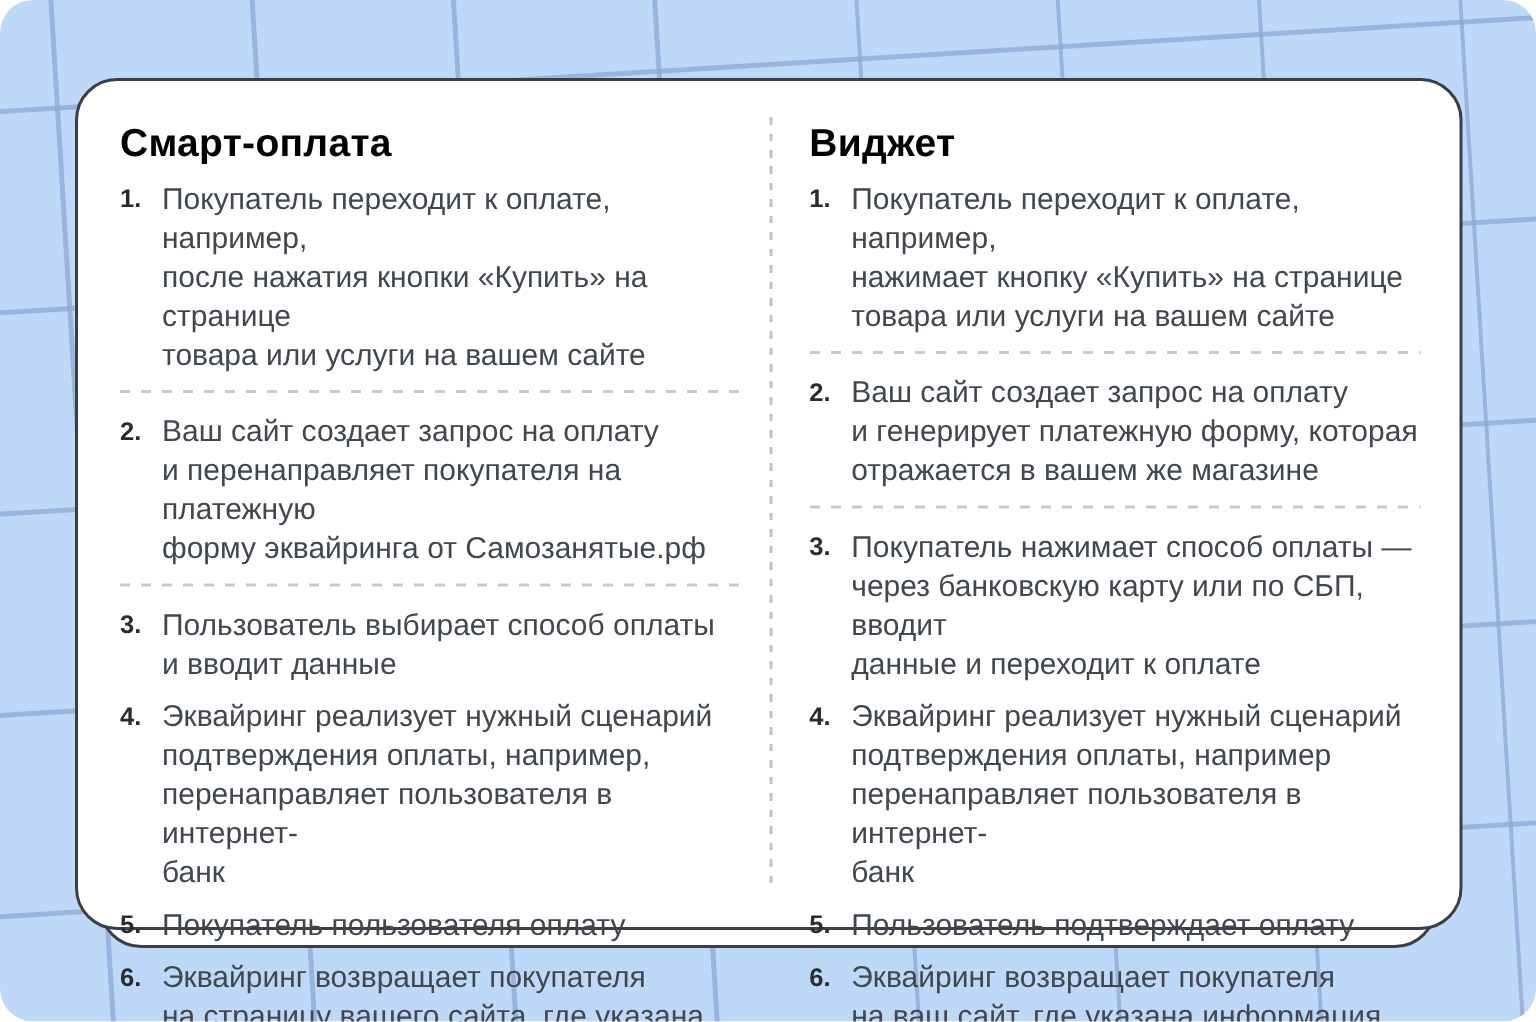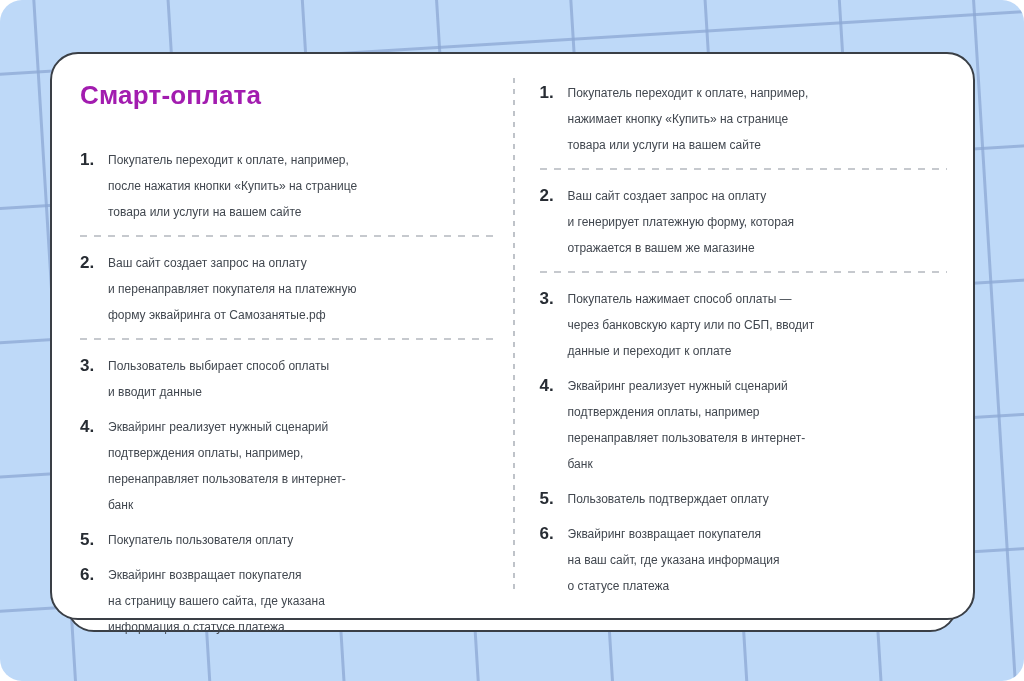--- a/index.html
+++ b/index.html
@@ -59,39 +59,39 @@
     top: 24px;
     bottom: 24px;
     width: 2px;
     background-image: repeating-linear-gradient(to bottom, #bfc3c9 0px, #bfc3c9 5px, transparent 5px, transparent 11px);
   }
 
   .col-title {
     font-size: 26px;
     font-weight: 700;
     letter-spacing: 0.2px;
-    color: #a21caf;
-    margin-bottom: 36px;
+    color: #000000;
+    margin-bottom: 9px;
   }
 
   .item {
     display: flex;
     align-items: flex-start;
     margin-bottom: 9px;
   }
   .item-num {
     flex: 0 0 28px;
     font-size: 17px;
     font-weight: 700;
     color: #272c33;
     line-height: 26px;
   }
   .item-text {
     flex: 1;
-    font-size: 12px;
+    font-size: 20px;
     color: #41474f;
     line-height: 26px;
     white-space: pre-line;
   }
 
   .h-divider {
     height: 2px;
     margin: 10px 0 13px 0;
     background-image: repeating-linear-gradient(to right, #c6c9ce 0px, #c6c9ce 7px, transparent 7px, transparent 14px);
   }
@@ -145,20 +145,21 @@
     </div>
     <div class="item">
       <div class="item-num">6.</div>
       <div class="item-text">Эквайринг возвращает покупателя
 на страницу вашего сайта, где указана
 информация о статусе платежа</div>
     </div>
   </div>
 
   <div class="column right">
+    <div class="col-title">Виджет</div>
 
     <div class="item">
       <div class="item-num">1.</div>
       <div class="item-text">Покупатель переходит к оплате, например,
 нажимает кнопку «Купить» на странице
 товара или услуги на вашем сайте</div>
     </div>
     <div class="h-divider"></div>
 
     <div class="item">

